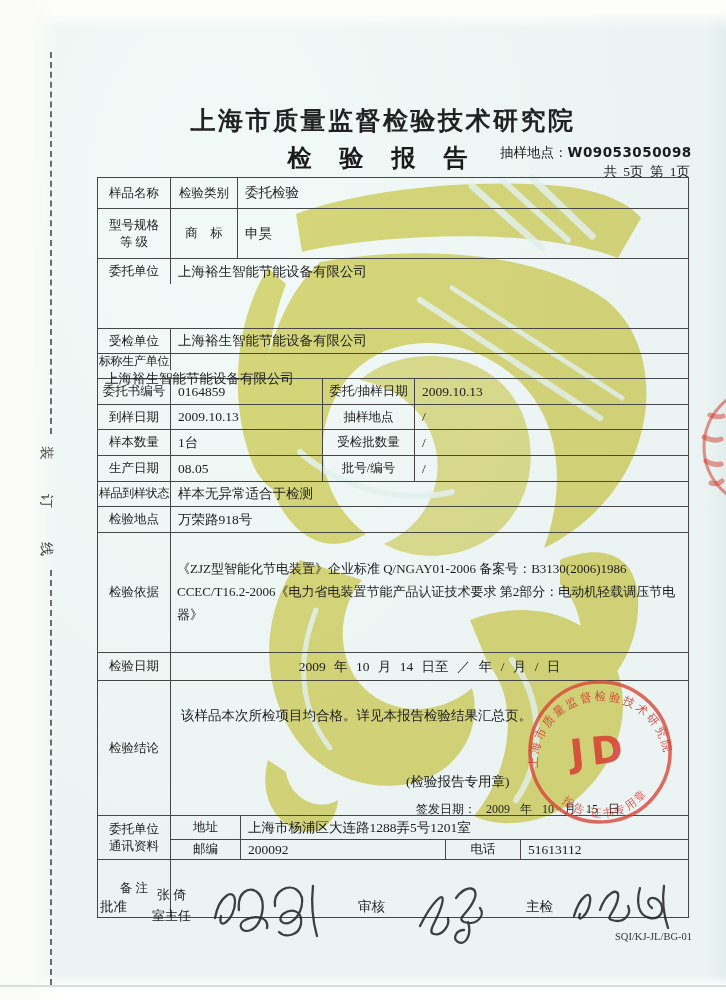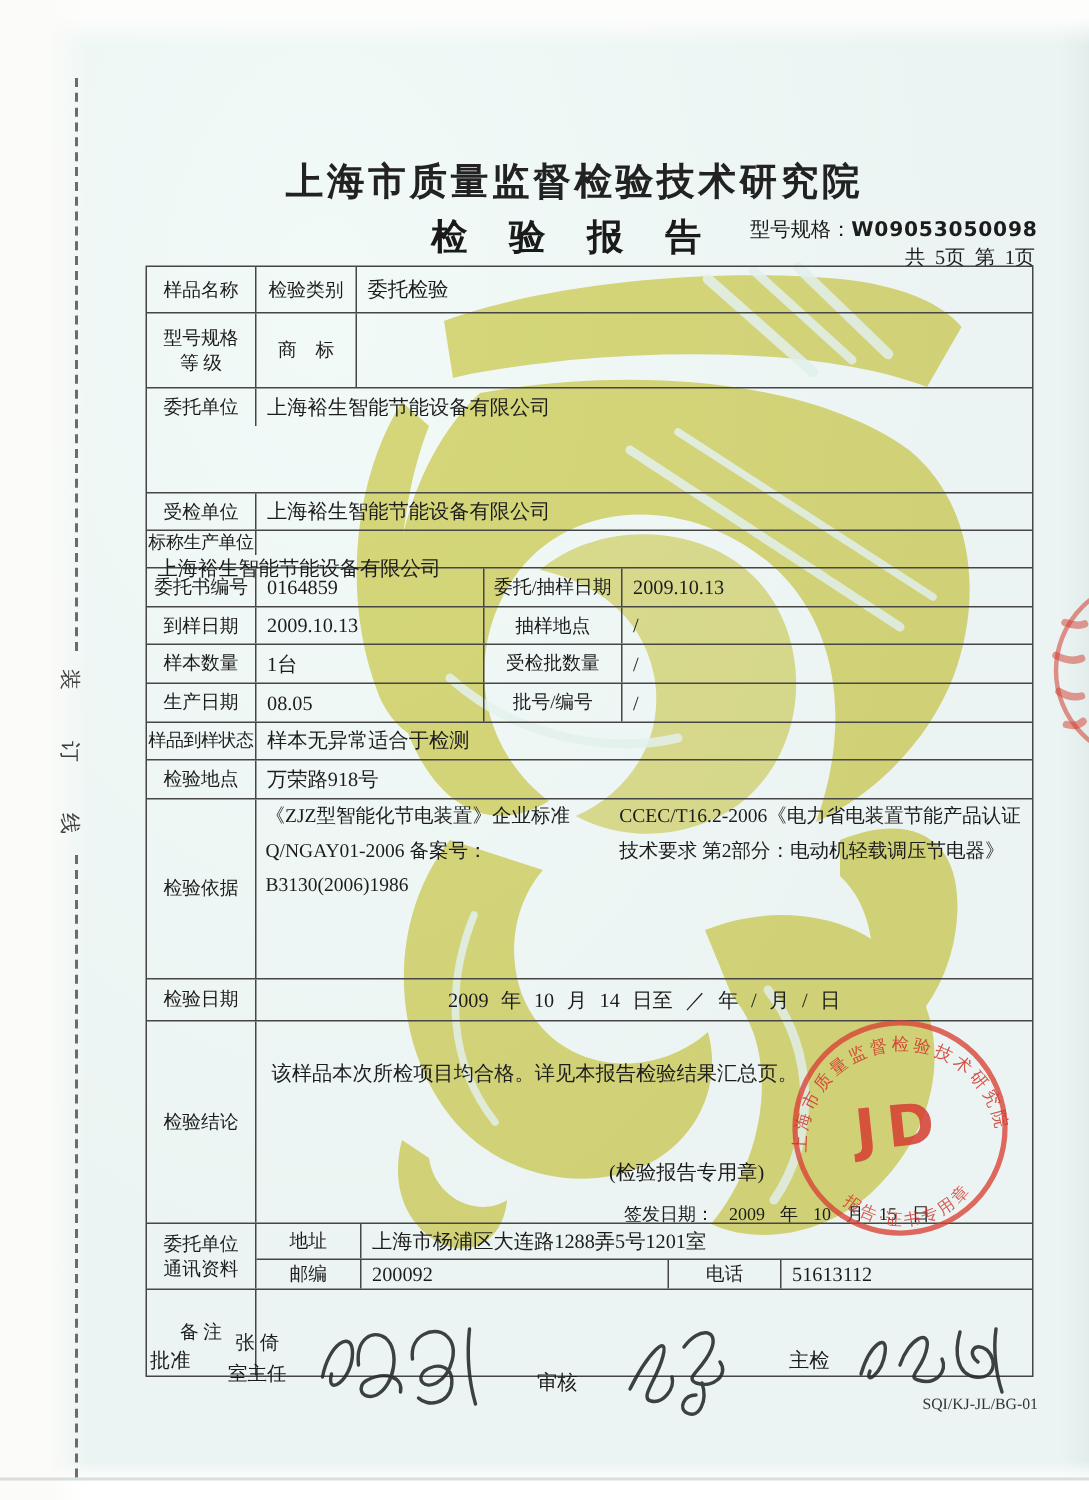--- a/index.html
+++ b/index.html
@@ -35,21 +35,21 @@
   .tight { font-size:12px; letter-spacing:-.3px; }
   .val { padding-left:7px; font-size:13.5px; }
   .ctr { justify-content:center; padding-left:0; }
   .w-lab { width:73px; }
   
   #concl-cell { position:relative; display:block; }
   #concl-text { margin:26px 0 0 10px; font-size:13.5px; }
   #seal-note { position:absolute; left:235px; top:92px; font-size:13.5px; }
   #issue-line { position:absolute; left:245px; top:120px; font-size:12px; word-spacing:7px; }
   
-  #basis-cell { flex-direction:row; align-items:flex-start; justify-content:center; padding-left:6px; font-size:13px; line-height:1.75; }
+  #basis-cell { flex-direction:column; align-items:flex-start; justify-content:center; padding-left:6px; font-size:13px; line-height:1.75; }
   
   .aprlbl { font-size:13.5px; }
   #approver-block { left:152px; top:884px; font-size:13px; line-height:1.65; text-align:center; }
   .sig { stroke:#26282c; stroke-width:2.3; fill:none; stroke-linecap:round; opacity:.88; }
   #doc-code { left:540px; top:931px; width:152px; text-align:right; font-size:10.5px; color:#333; }
   #bottom-edge { left:0; top:985px; width:726px; height:2px; background:#b9c6c4; opacity:.55; }
   .wm { z-index:1; }
   .stamp { z-index:3; }
 </style>
 </head>
@@ -84,38 +84,39 @@
   <div class="abs bindseg" style="top:570px; height:415px;"></div>
   <span class="abs bchar" style="top:444px;">装</span>
   <span class="abs bchar" style="top:492px;">订</span>
   <span class="abs bchar" style="top:540px;">线</span>
 
   <div id="hdr" class="abs" style="z-index:2;">
     <div id="institute">上海市质量监督检验技术研究院</div>
     <div id="doc-title">检 验 报 告</div>
   </div>
   <div id="report-no" class="abs" style="z-index:2;">
-    <span>型号规格：</span><span class="num">W09053050098</span>
+    <span>抽样地点：</span><span class="num">W09053050098</span>
   </div>
   <div id="page-info" class="abs" style="z-index:2;">共 5页 第 1页</div>
 
   <div id="tbl" class="abs">
 
     <div class="trow" style="height:30px;">
       <div class="cell b lab w-lab">样品名称</div>
       <div class="cell b lab" style="width:67px;">检验类别</div>
       <div class="cell val" style="flex:1;">委托检验</div>
     </div>
 
     <div class="trow" style="height:50px;">
       <div class="cell b lab w-lab">
         <span>型号规格</span>
         <span>等 级</span>
       </div>
       <div class="cell b lab" style="width:67px;">商　标</div>
+      <div class="cell val" style="flex:1;">申昊</div>
     </div>
 
     <div class="trow" style="height:26px;">
       <div class="cell b lab w-lab">委托单位</div>
       <div class="cell val" style="flex:1;">上海裕生智能节能设备有限公司</div>
     </div>
 
     <div class="trow" style="height:25px;margin-top:44px;">
       <div class="cell b lab w-lab">受检单位</div>
       <div class="cell val" style="flex:1;">上海裕生智能节能设备有限公司</div>
@@ -219,21 +220,21 @@
   </div>
   <svg class="abs" width="130" height="62" viewBox="0 0 130 62" style="left:205px; top:880px; z-index:3;">
     <title>王国菜（手写签名）</title>
     <g class="sig">
       <path d="M10,38 C14,16 30,6 30,22 C30,40 12,52 16,36"></path>
       <path d="M34,30 C32,12 44,6 52,12 C62,20 58,44 46,50 C36,54 32,44 40,40 C52,34 64,38 62,48"></path>
       <path d="M70,26 C68,10 84,4 92,10 C102,18 96,36 86,42 C78,46 72,40 78,34 C86,28 98,30 96,44 C94,56 80,58 74,52"></path>
       <path d="M108,6 C106,24 108,42 112,56"></path>
     </g>
   </svg>
-  <div class="abs aprlbl" style="left:358px; top:898px; z-index:2;margin-top:15px;">审核</div>
+  <div class="abs aprlbl" style="left:358px; top:898px; z-index:2;">审核</div>
   <svg class="abs" width="90" height="72" viewBox="0 0 90 72" style="left:412px; top:876px; z-index:3;">
     <title>刘琴（手写签名）</title>
     <g class="sig">
       <path d="M8,50 C20,26 34,12 30,28 C26,44 14,56 22,58 C30,60 38,50 36,42"></path>
       <path d="M44,22 C54,8 68,10 62,24 C56,38 44,42 52,46 C64,50 74,40 68,32"></path>
       <path d="M56,46 C60,58 54,70 46,66 C40,63 44,54 52,54"></path>
     </g>
   </svg>
   <div class="abs aprlbl" style="left:526px; top:898px; z-index:2;">主检</div>
   <svg class="abs" width="105" height="52" viewBox="0 0 105 52" style="left:566px; top:880px; z-index:3;">

